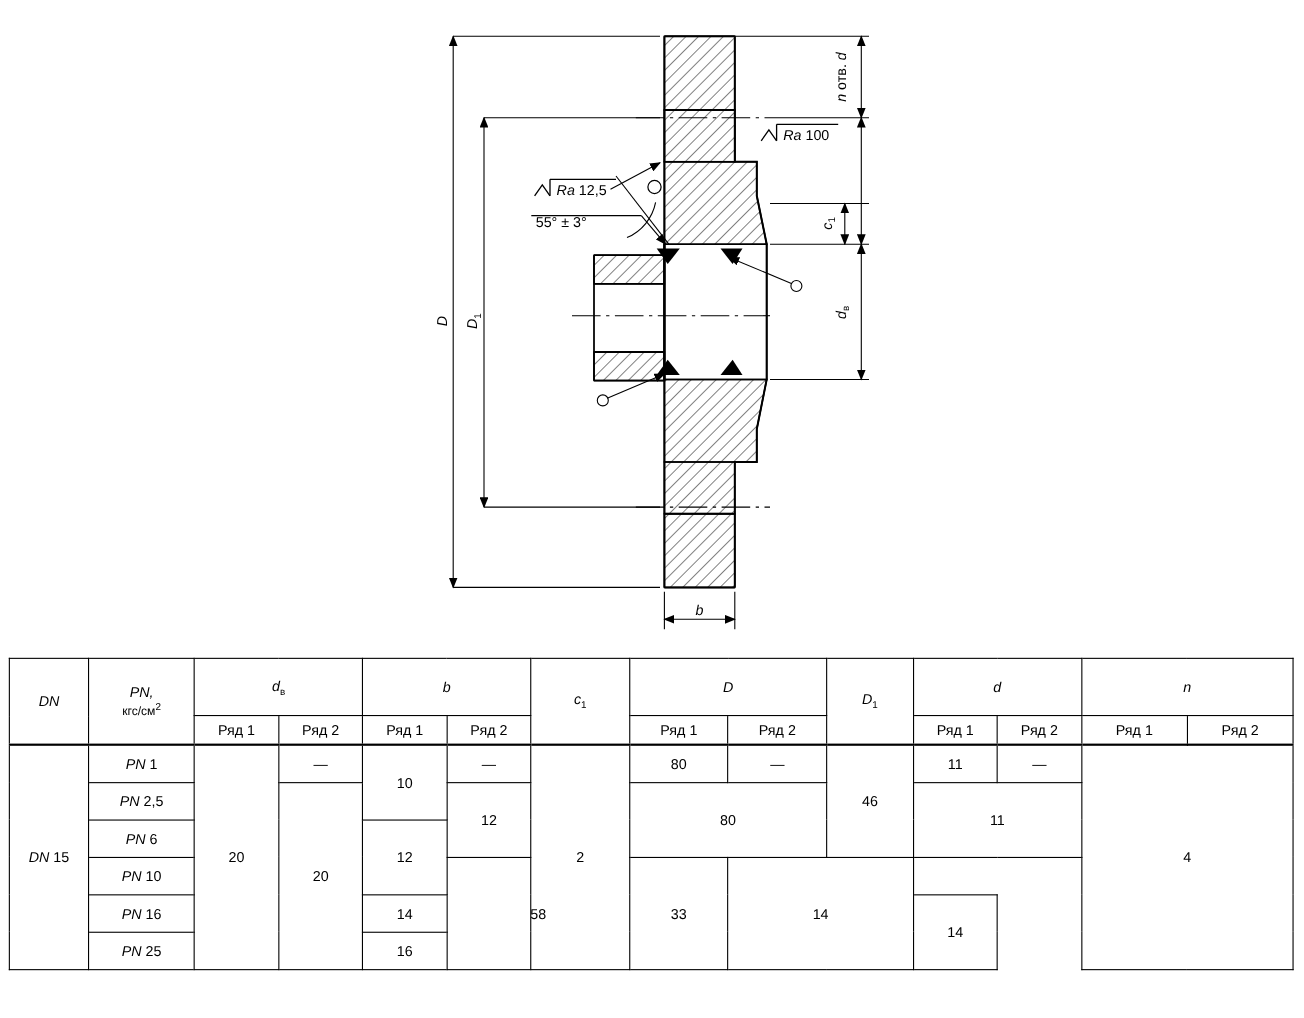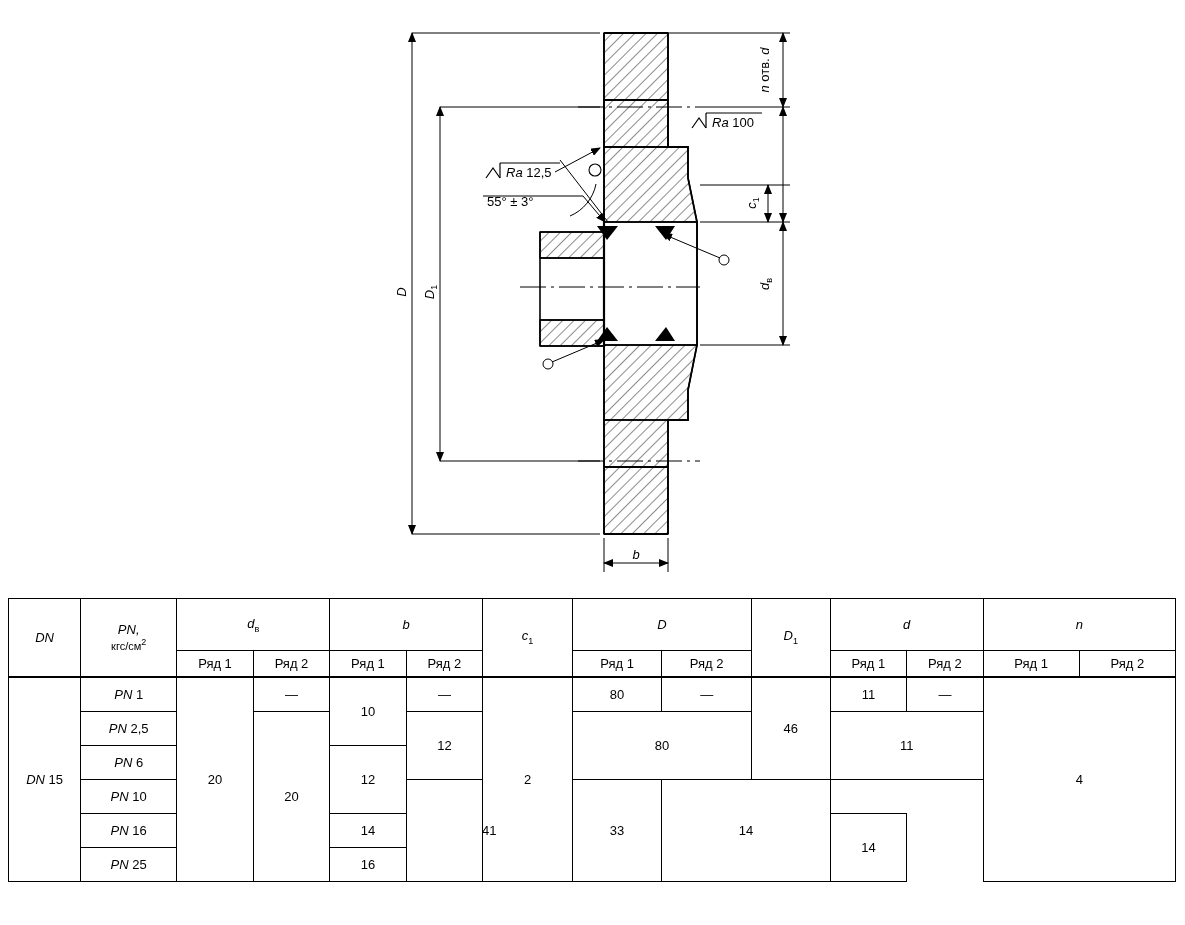--- a/index.html
+++ b/index.html
@@ -241,21 +241,21 @@
     <td rowspan="2" colspan="2">11</td>
   </tr>
 
   <tr class="body-row">
     <td><span class="it">PN</span> 6</td>
     <td rowspan="2">12</td>
   </tr>
 
   <tr class="body-row">
     <td><span class="it">PN</span> 10</td>
-    <td rowspan="3" colspan="2">41</td>
+    <td rowspan="3" colspan="2">58</td>
     <td rowspan="3">33</td>
     <td rowspan="3" colspan="2">14</td>
   </tr>
 
   <tr class="body-row">
     <td><span class="it">PN</span> 16</td>
     <td>14</td>
     <td rowspan="2">14</td>
   </tr>
 

